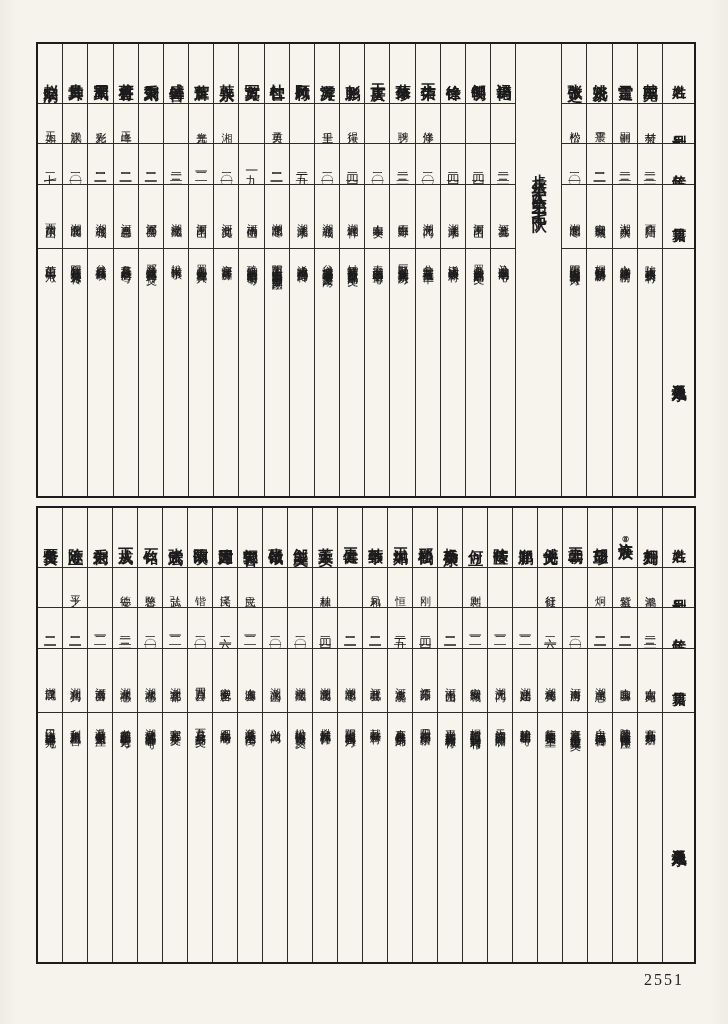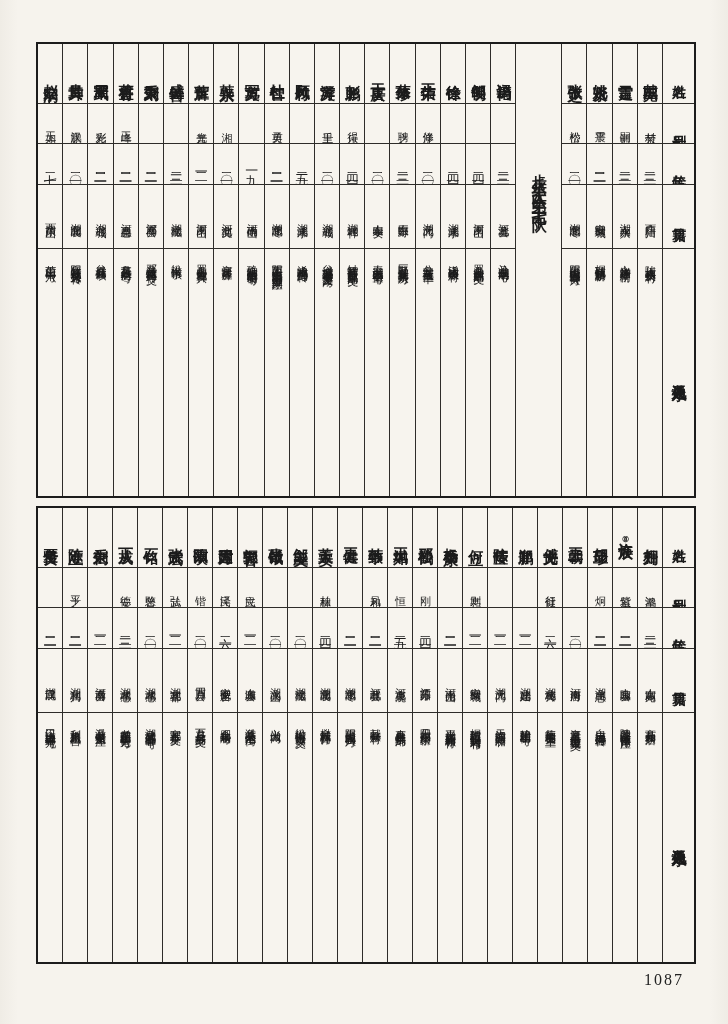--- a/index.html
+++ b/index.html
@@ -404,14 +404,14 @@
         <div class="cell address">利川忠路凤凰台</div>
       </div>
       <div class="col">
         <div class="cell name">夏传贤</div>
         <div class="cell alias"></div>
         <div class="cell age">二二</div>
         <div class="cell native">湖北汉口</div>
         <div class="cell address">汉口市珞珈碑路十九号</div>
       </div>
     </div>
-  <div id="page-number">1087</div>
+  <div id="page-number">2551</div>
 </div>
 
 </body></html>

